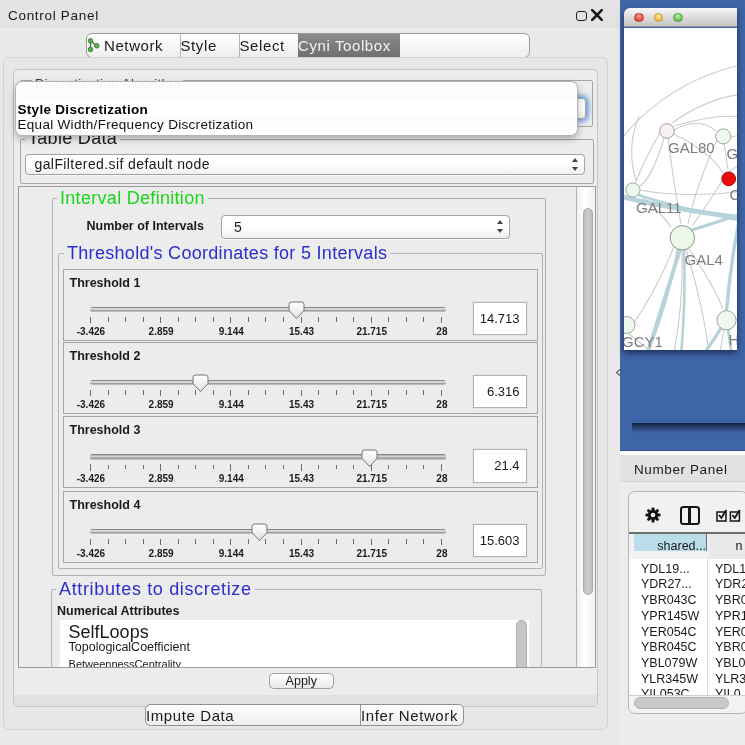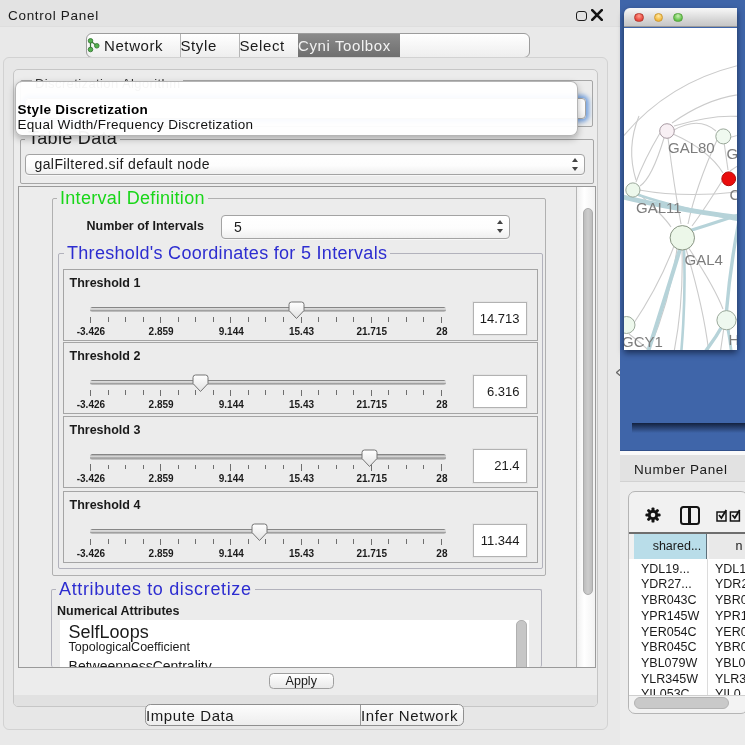--- a/index.html
+++ b/index.html
@@ -143,30 +143,30 @@
     <div class="ticksmaj"></div>
   <span class="tlab" style="left:26.9px">-3.426</span>
     <span class="tlab" style="left:97.1px">2.859</span>
     <span class="tlab" style="left:167.3px">9.144</span>
     <span class="tlab" style="left:237.5px">15.43</span>
     <span class="tlab" style="left:307.7px">21.715</span>
     <span class="tlab" style="left:377.9px">28</span>
   <svg class="thumb" style="left:187px" viewBox="0 0 17 19">
       <path d="M3.5 1 h10 a2.5 2.5 0 0 1 2.5 2.5 v6 L8.5 17.5 L1 9.5 v-6 A2.5 2.5 0 0 1 3.5 1 Z" fill="url(#tg1)" stroke="#757575"></path>
     </svg>
-  <div class="vbox">11.344</div>
+  <div class="vbox">15.603</div>
 </div>
 
 <div class="grp" style="left:51.2px;top:589px;width:491.2px;height:78px;border-color:#b2b2bc;border-bottom:none"></div>
 <div class="glabel" style="left:56px;top:582.5px;color:#2d2dd0;letter-spacing:.65px">Attributes to discretize</div>
 <div class="abs" style="left:57px;top:603.5px;font-size:12.5px;font-weight:bold">Numerical Attributes</div>
 <div class="abs" style="left:60.4px;top:620.4px;width:469.1px;height:46.6px;background:#fff;overflow:hidden">
   <div style="position:absolute;left:8.2px;top:1.7px;font-size:18px">SelfLoops</div>
   <div style="position:absolute;left:8.2px;top:19.5px;font-size:12.5px">TopologicalCoefficient</div>
-  <div style="position:absolute;left:8.2px;top:37.3px;font-size:14px">BetweennessCentrality</div>
+  <div style="position:absolute;left:8.2px;top:37.3px;font-size:11px">BetweennessCentrality</div>
   <div style="position:absolute;left:456px;top:0;width:10.5px;height:60px;background:#c6c6c6;border:1px solid #b0b0b0;border-radius:5px"></div>
 </div>
 
 <div class="abs" style="left:268.5px;top:672.5px;width:65.5px;height:16.5px;background:linear-gradient(#ffffff,#e9e9e9);border:1px solid #9f9f9f;border-radius:4.5px;font-size:12.5px;text-align:center;line-height:15px">Apply</div>
 
 <div class="abs" style="left:145px;top:704px;width:319px;height:22px;border:1px solid #8f8f8f;border-radius:5.5px;background:linear-gradient(#fdfdfd,#ededed);overflow:hidden">
   <div class="seg" style="left:0;width:95px">Impute Data</div>
   <div class="seg" style="left:214px;width:105px;border-left:1px solid #9a9a9a">Infer Network</div>
 </div>
 
@@ -269,21 +269,21 @@
   <div style="position:absolute;left:51px;top:13.5px;width:20.5px;height:19px;border:2.1px solid #141414;border-radius:3.5px"></div>
   <div style="position:absolute;left:59.8px;top:13.5px;width:2.6px;height:19px;background:#141414"></div>
   <svg style="position:absolute;left:87px;top:16.5px" width="25" height="13" viewBox="0 0 25 13">
     <rect x="1" y="3" width="9" height="9" fill="none" stroke="#141414" stroke-width="1.5"></rect>
     <path d="M3 6 l2.4 3 L10.3 1" fill="none" stroke="#141414" stroke-width="1.8"></path>
     <rect x="14.4" y="3" width="9" height="9" fill="none" stroke="#141414" stroke-width="1.5"></rect>
     <path d="M16.4 6 l2.4 3 L23.7 1" fill="none" stroke="#141414" stroke-width="1.8"></path>
   </svg>
 
   <div style="position:absolute;left:0;top:40.2px;width:120px;height:1.8px;background:#6e6e6e"></div>
-  <div style="position:absolute;left:5.3px;top:42px;width:73px;height:25px;background:#b9dde9;border-right:1.6px solid #5e707a;font-size:12.5px;text-align:center;text-indent:14px;line-height:25px">shared...</div>
+  <div style="position:absolute;left:5.3px;top:42px;width:73px;height:17px;background:#b9dde9;border-right:1.6px solid #5e707a;font-size:12.5px;text-align:right;text-indent:14px;line-height:25px">shared...</div>
   <div style="position:absolute;left:79.9px;top:42px;width:41px;height:25px;background:#e9e9e9;font-size:12.5px;line-height:25px;padding-left:27px">n</div>
 
   <div style="position:absolute;left:0;top:67px;width:120px;height:136.2px;background:#fff;overflow:hidden">
     <div style="position:absolute;left:78.8px;top:0;width:1px;height:100%;background:#dcdcdc"></div>
     <div class="row1" style="top:2.5px">YDL19...</div>
       <div class="row2" style="top:2.5px;left:86.3px">YDL1</div>
     <div class="row1" style="top:18.2px">YDR27...</div>
       <div class="row2" style="top:18.2px;left:86.3px">YDR2</div>
     <div class="row1" style="top:33.9px">YBR043C</div>
       <div class="row2" style="top:33.9px;left:86.3px">YBR0</div>

